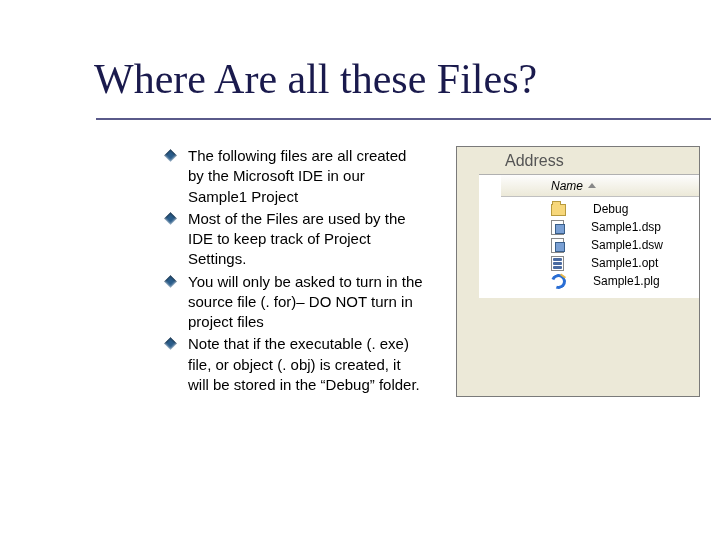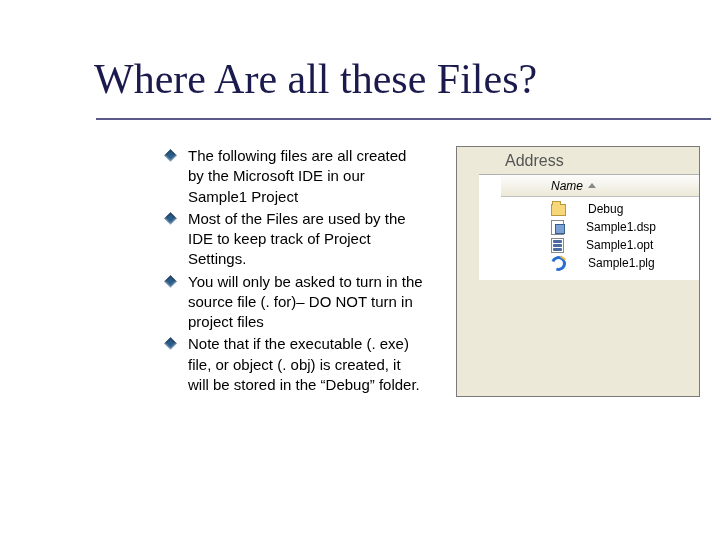--- a/index.html
+++ b/index.html
@@ -119,21 +119,21 @@
   .tri-up {
     width:0; height:0;
     border-left:4px solid transparent;
     border-right:4px solid transparent;
     border-bottom:5px solid #888;
     margin-left:2px;
   }
   .file-list { padding: 3px 4px 8px 4px; }
   .file-row {
     display:flex; align-items:center;
-    height:18px; padding-left:2px;
+    height:18px; gap:5px; padding-left:2px;
   }
   .file-label { font-size:12px; color:#000; }
 
   
   .ficon { width:16px; height:16px; position:relative; display:inline-block; }
   .ficon.folder { background:#f7d77a; border:1px solid #b89a3d; width:15px; height:12px; margin-top:2px; }
   .ficon.folder::before { content:""; position:absolute; top:-4px; left:0; width:7px; height:3px; background:#f7d77a; border:1px solid #b89a3d; border-bottom:none; }
   .ficon.vs {
     background:#fff; border:1px solid #888; width:13px; height:15px;
   }
@@ -201,20 +201,24 @@
       <div class="file-list" id="file-list">
           <div class="file-row">
             <span class="ficon folder"></span>
             <span class="file-label">Debug</span>
           </div>
           <div class="file-row">
             <span class="ficon vs"></span>
             <span class="file-label">Sample1.dsp</span>
           </div>
           <div class="file-row">
+            <span class="ficon vs"></span>
+            <span class="file-label">Sample1.dsw</span>
+          </div>
+          <div class="file-row">
             <span class="ficon db"></span>
             <span class="file-label">Sample1.opt</span>
           </div>
           <div class="file-row">
             <span class="ficon ie"></span>
             <span class="file-label">Sample1.plg</span>
           </div>
         </div>
     </div>
   </div>

